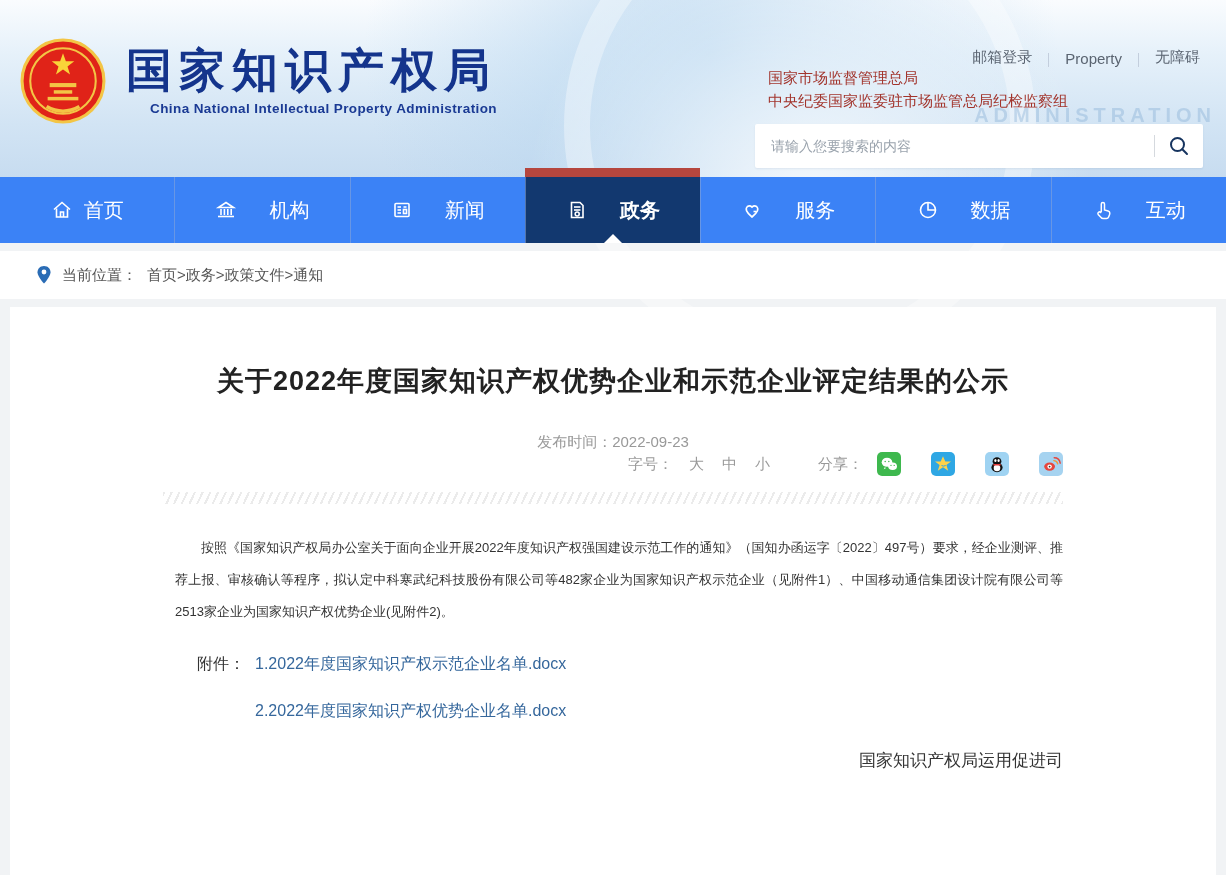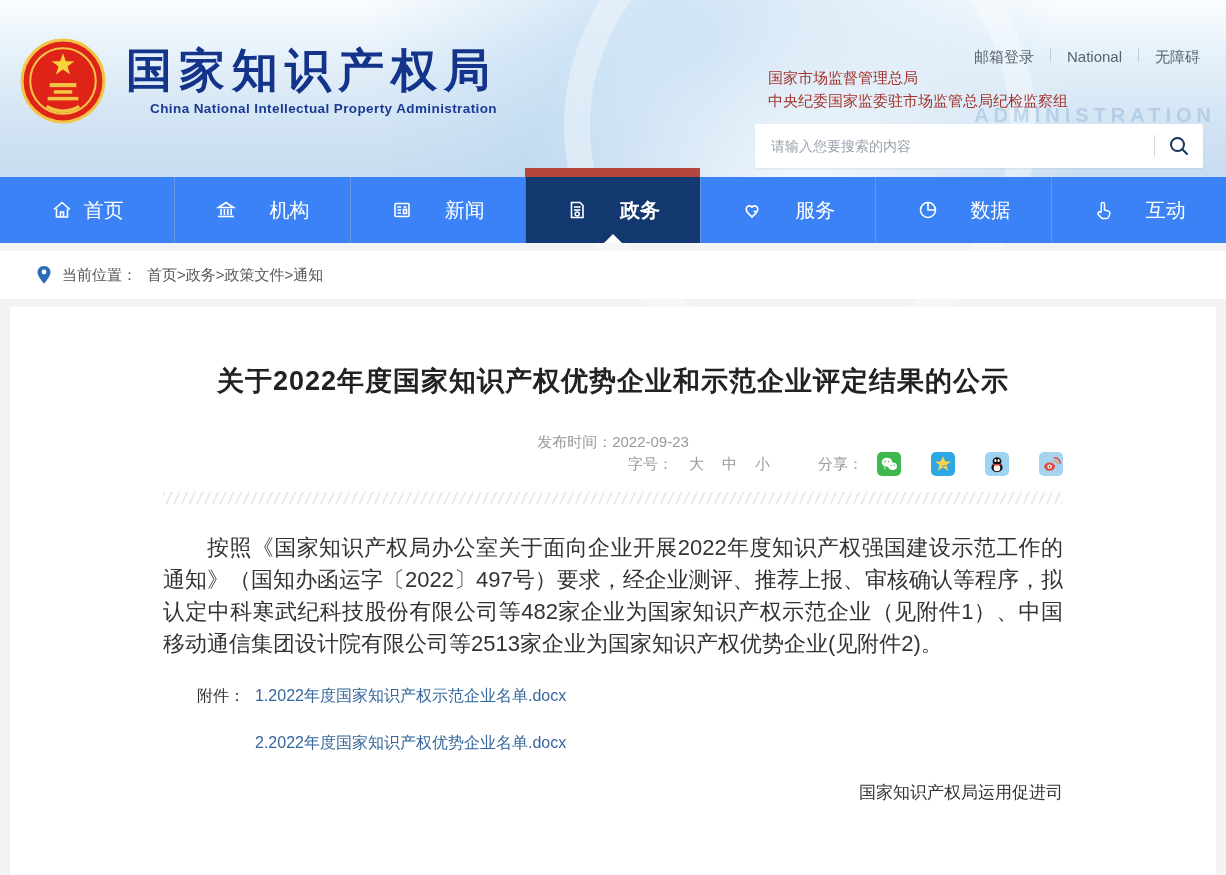--- a/index.html
+++ b/index.html
@@ -21,21 +21,21 @@
     border-radius:50%; border:26px solid rgba(255,255,255,.35);
   }
   .watermark {
     position:absolute; top:104px; right:10px; font-size:20px; font-weight:bold;
     color:rgba(130,170,210,.38); letter-spacing:5px; z-index:0; user-select:none;
   }
   .logo { position:absolute; left:20px; top:38px; display:flex; align-items:center; gap:20px; z-index:2;text-align:right; }
   .emblem { width:86px; height:86px; }
   .site-name { font-size:46px; font-weight:bold; color:#14348c; letter-spacing:7px; line-height:1.05; }
   .site-en { font-size:13.5px; font-weight:bold; color:#1a3a94; margin-top:6px; letter-spacing:.4px; }
-  .top-links { position:absolute; top:48px; right:26px; display:flex; align-items:flex-start; gap:16px; font-size:15px; color:#5a6471; z-index:2; }
+  .top-links { position:absolute; top:48px; right:26px; display:flex; align-items:flex-end; gap:16px; font-size:15px; color:#5a6471; z-index:2; }
   .top-links a { color:#5a6471; text-decoration:none; cursor:pointer; }
   .vsep { width:1px; height:14px; background:#c3cedd; }
   .red-links { position:absolute; left:768px; top:66px; line-height:23px; z-index:2; }
   .red-links a { display:block; color:#a2342c; font-size:15px; text-decoration:none; cursor:pointer; }
   .search-bar {
     position:absolute; left:755px; top:124px; width:448px; height:44px;
     background:#fff; display:flex; align-items:center; z-index:3; border-radius:2px;
     box-shadow:0 1px 2px rgba(30,60,110,.08);
   }
   .search-bar input {
@@ -77,21 +77,21 @@
   .meta-right { margin-left:auto; display:flex; align-items:center; }
   .fs-label { margin-right:16px; }
   .fs-opt { margin-right:18px; cursor:pointer; color:#999; }
   .share-label { margin-left:30px; margin-right:14px; }
   .share-icons { display:flex; align-items:center; gap:30px; }
   .share-icons svg { width:24px; height:24px; cursor:pointer; display:block; }
   .hatch {
     margin-top:16px; height:12px;
     background:repeating-linear-gradient(115deg,#ebebeb 0 2px,rgba(0,0,0,0) 2px 7px);
   }
-  .para { font-size:22px; color:#333; line-height:32px; text-indent:2em; text-align:justify; }
+  .para { font-size:13px; color:#333; line-height:32px; text-indent:2em; text-align:justify;margin-left:12px; }
   .para-1 { margin-top:28px; }
   .para-2 { margin-top:15px; }
   .attachments { margin-top:24px; padding-left:34px; font-size:16px; color:#333; }
   .att-row { display:flex; line-height:24px; }
   .att-row + .att-row { margin-top:23px; }
   .att-label { flex:none;text-align:right; }
   .att-label.ghost { visibility:hidden; }
   .att-link { margin-left:10px; color:#35679c; text-decoration:none; cursor:pointer; }
   .signature { margin-top:26px; text-align:right; font-size:17px; color:#333; }
   .nav-ic { width:22px; height:22px; }
@@ -114,21 +114,21 @@
     </svg>
     <div>
       <div class="site-name">国家知识产权局</div>
       <div class="site-en">China National Intellectual Property Administration</div>
     </div>
   </div>
 
   <div class="top-links">
     <a>邮箱登录</a>
     <span class="vsep"></span>
-    <a>National</a>
+    <a>Property</a>
     <span class="vsep"></span>
     <a>无障碍</a>
   </div>
 
   <div class="red-links">
     <a>国家市场监督管理总局</a>
     <a>中央纪委国家监委驻市场监管总局纪检监察组</a>
   </div>
 
   <div class="search-bar">

